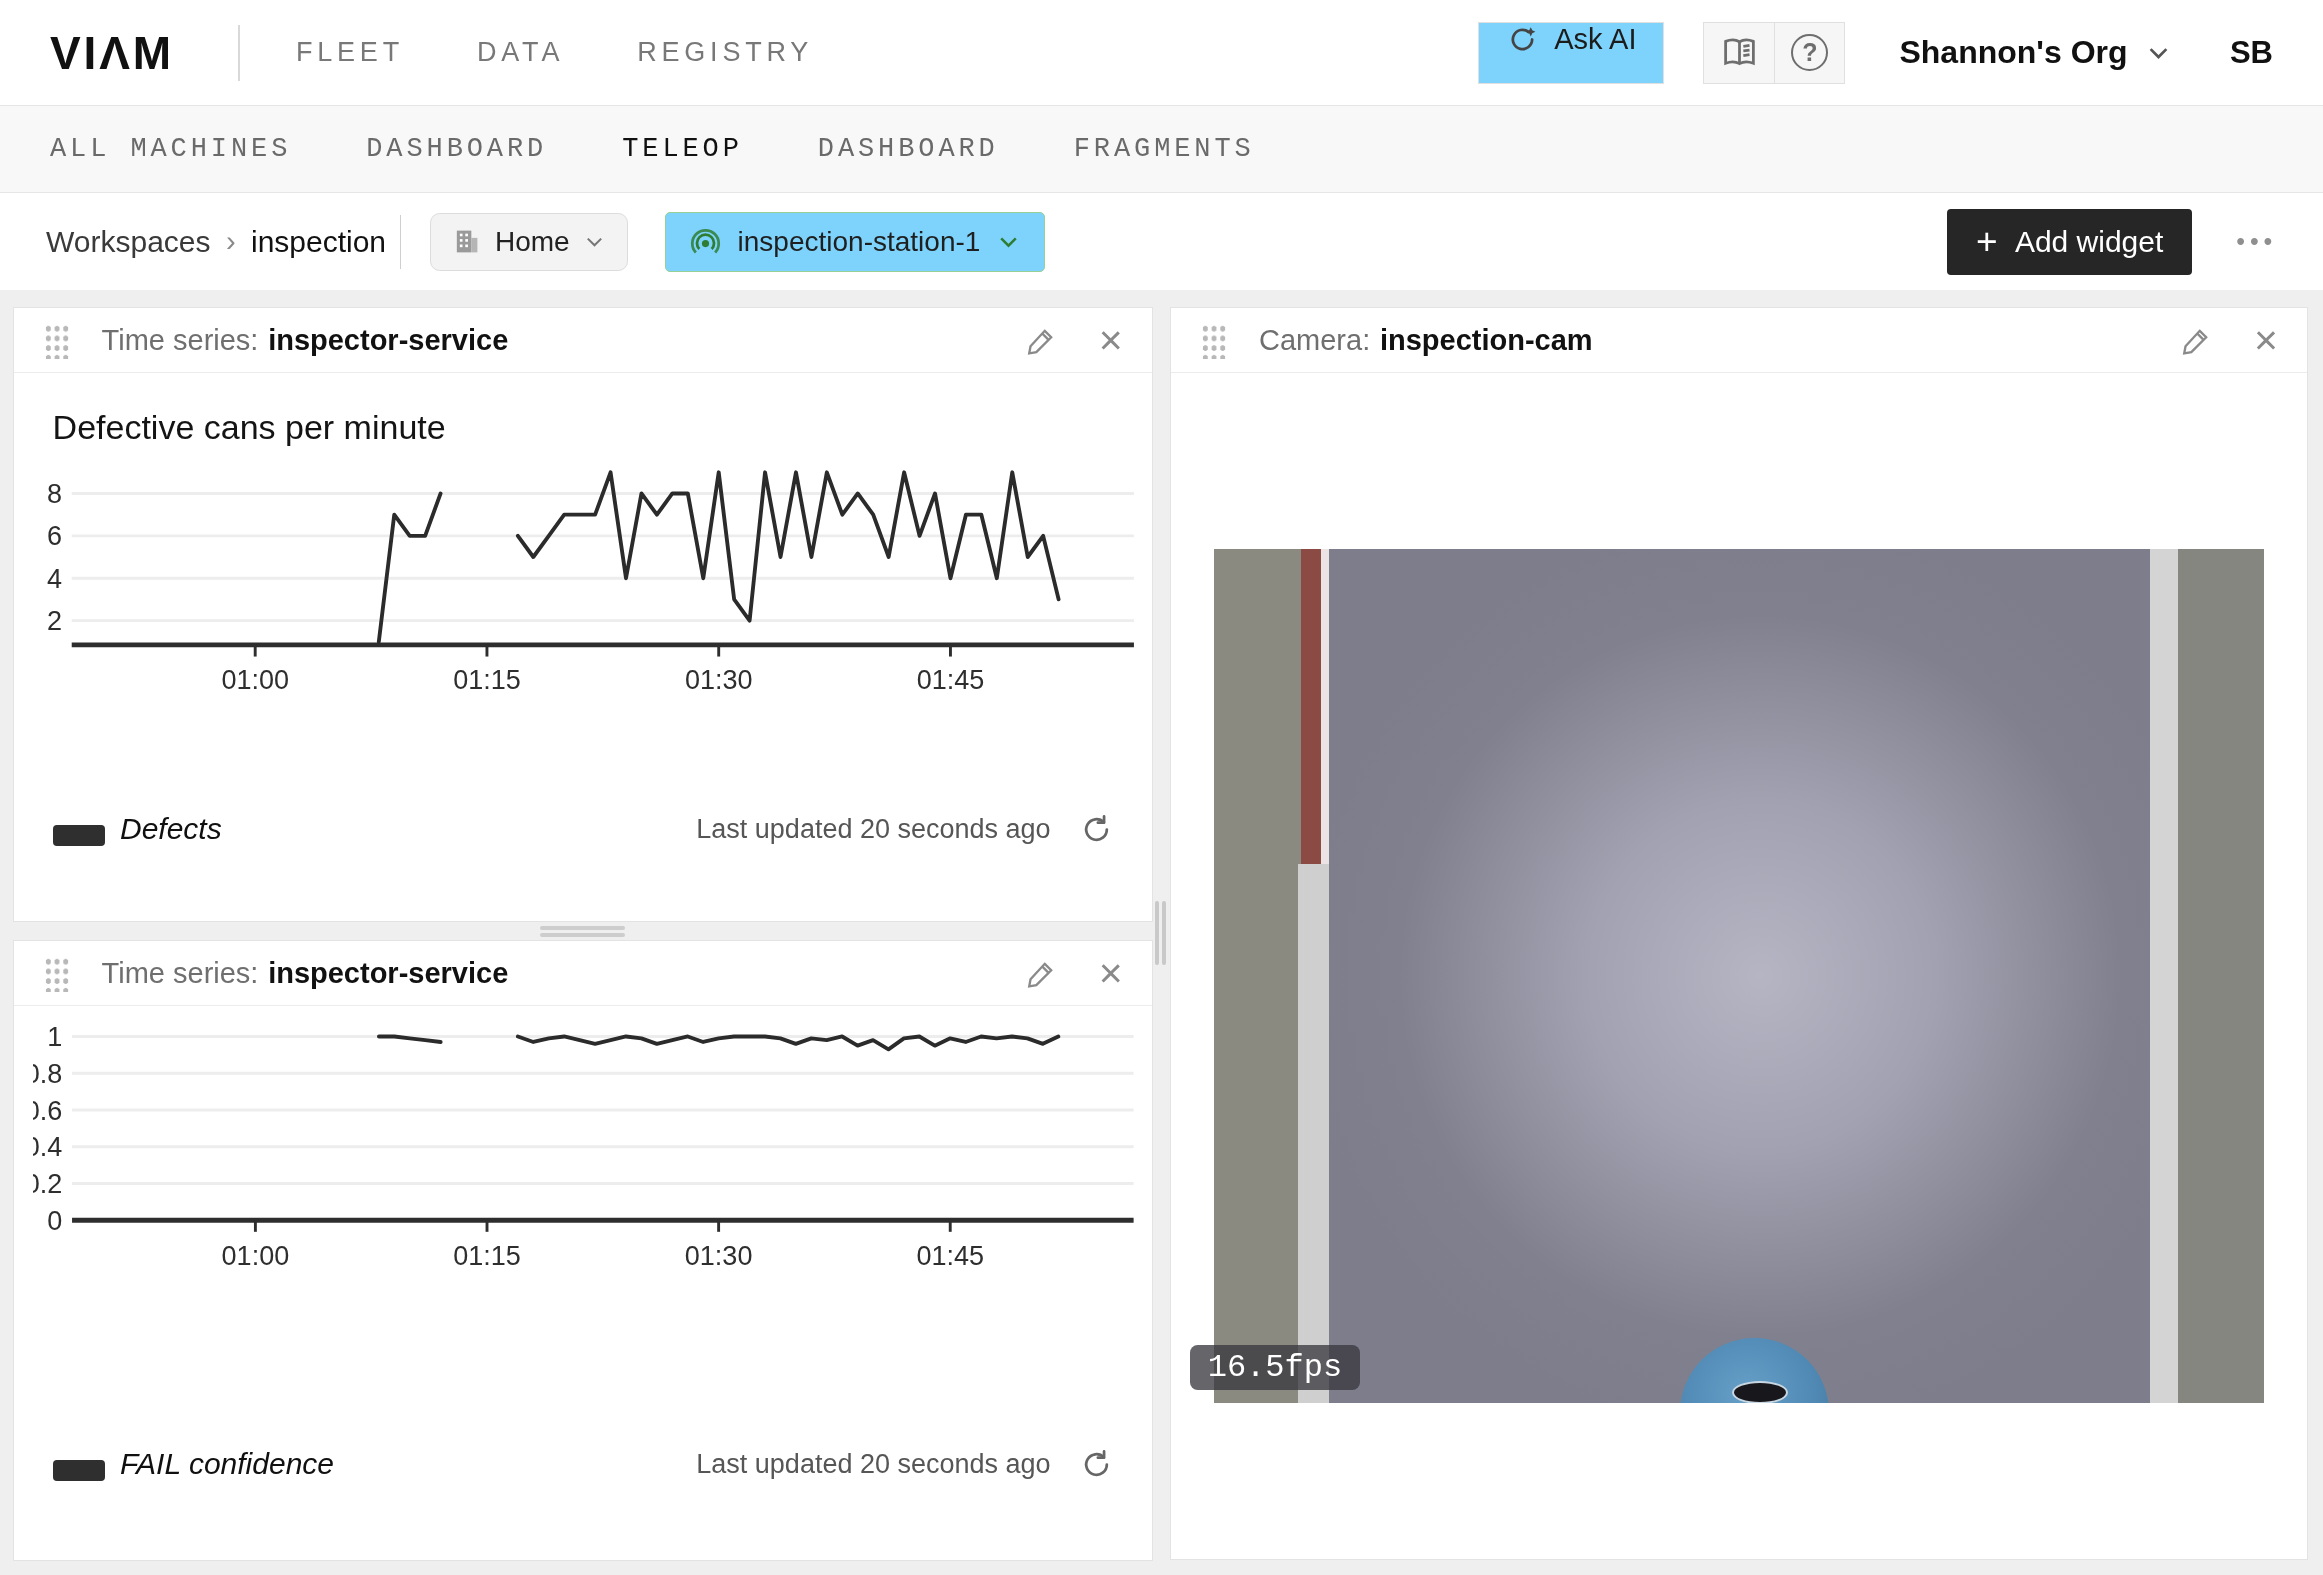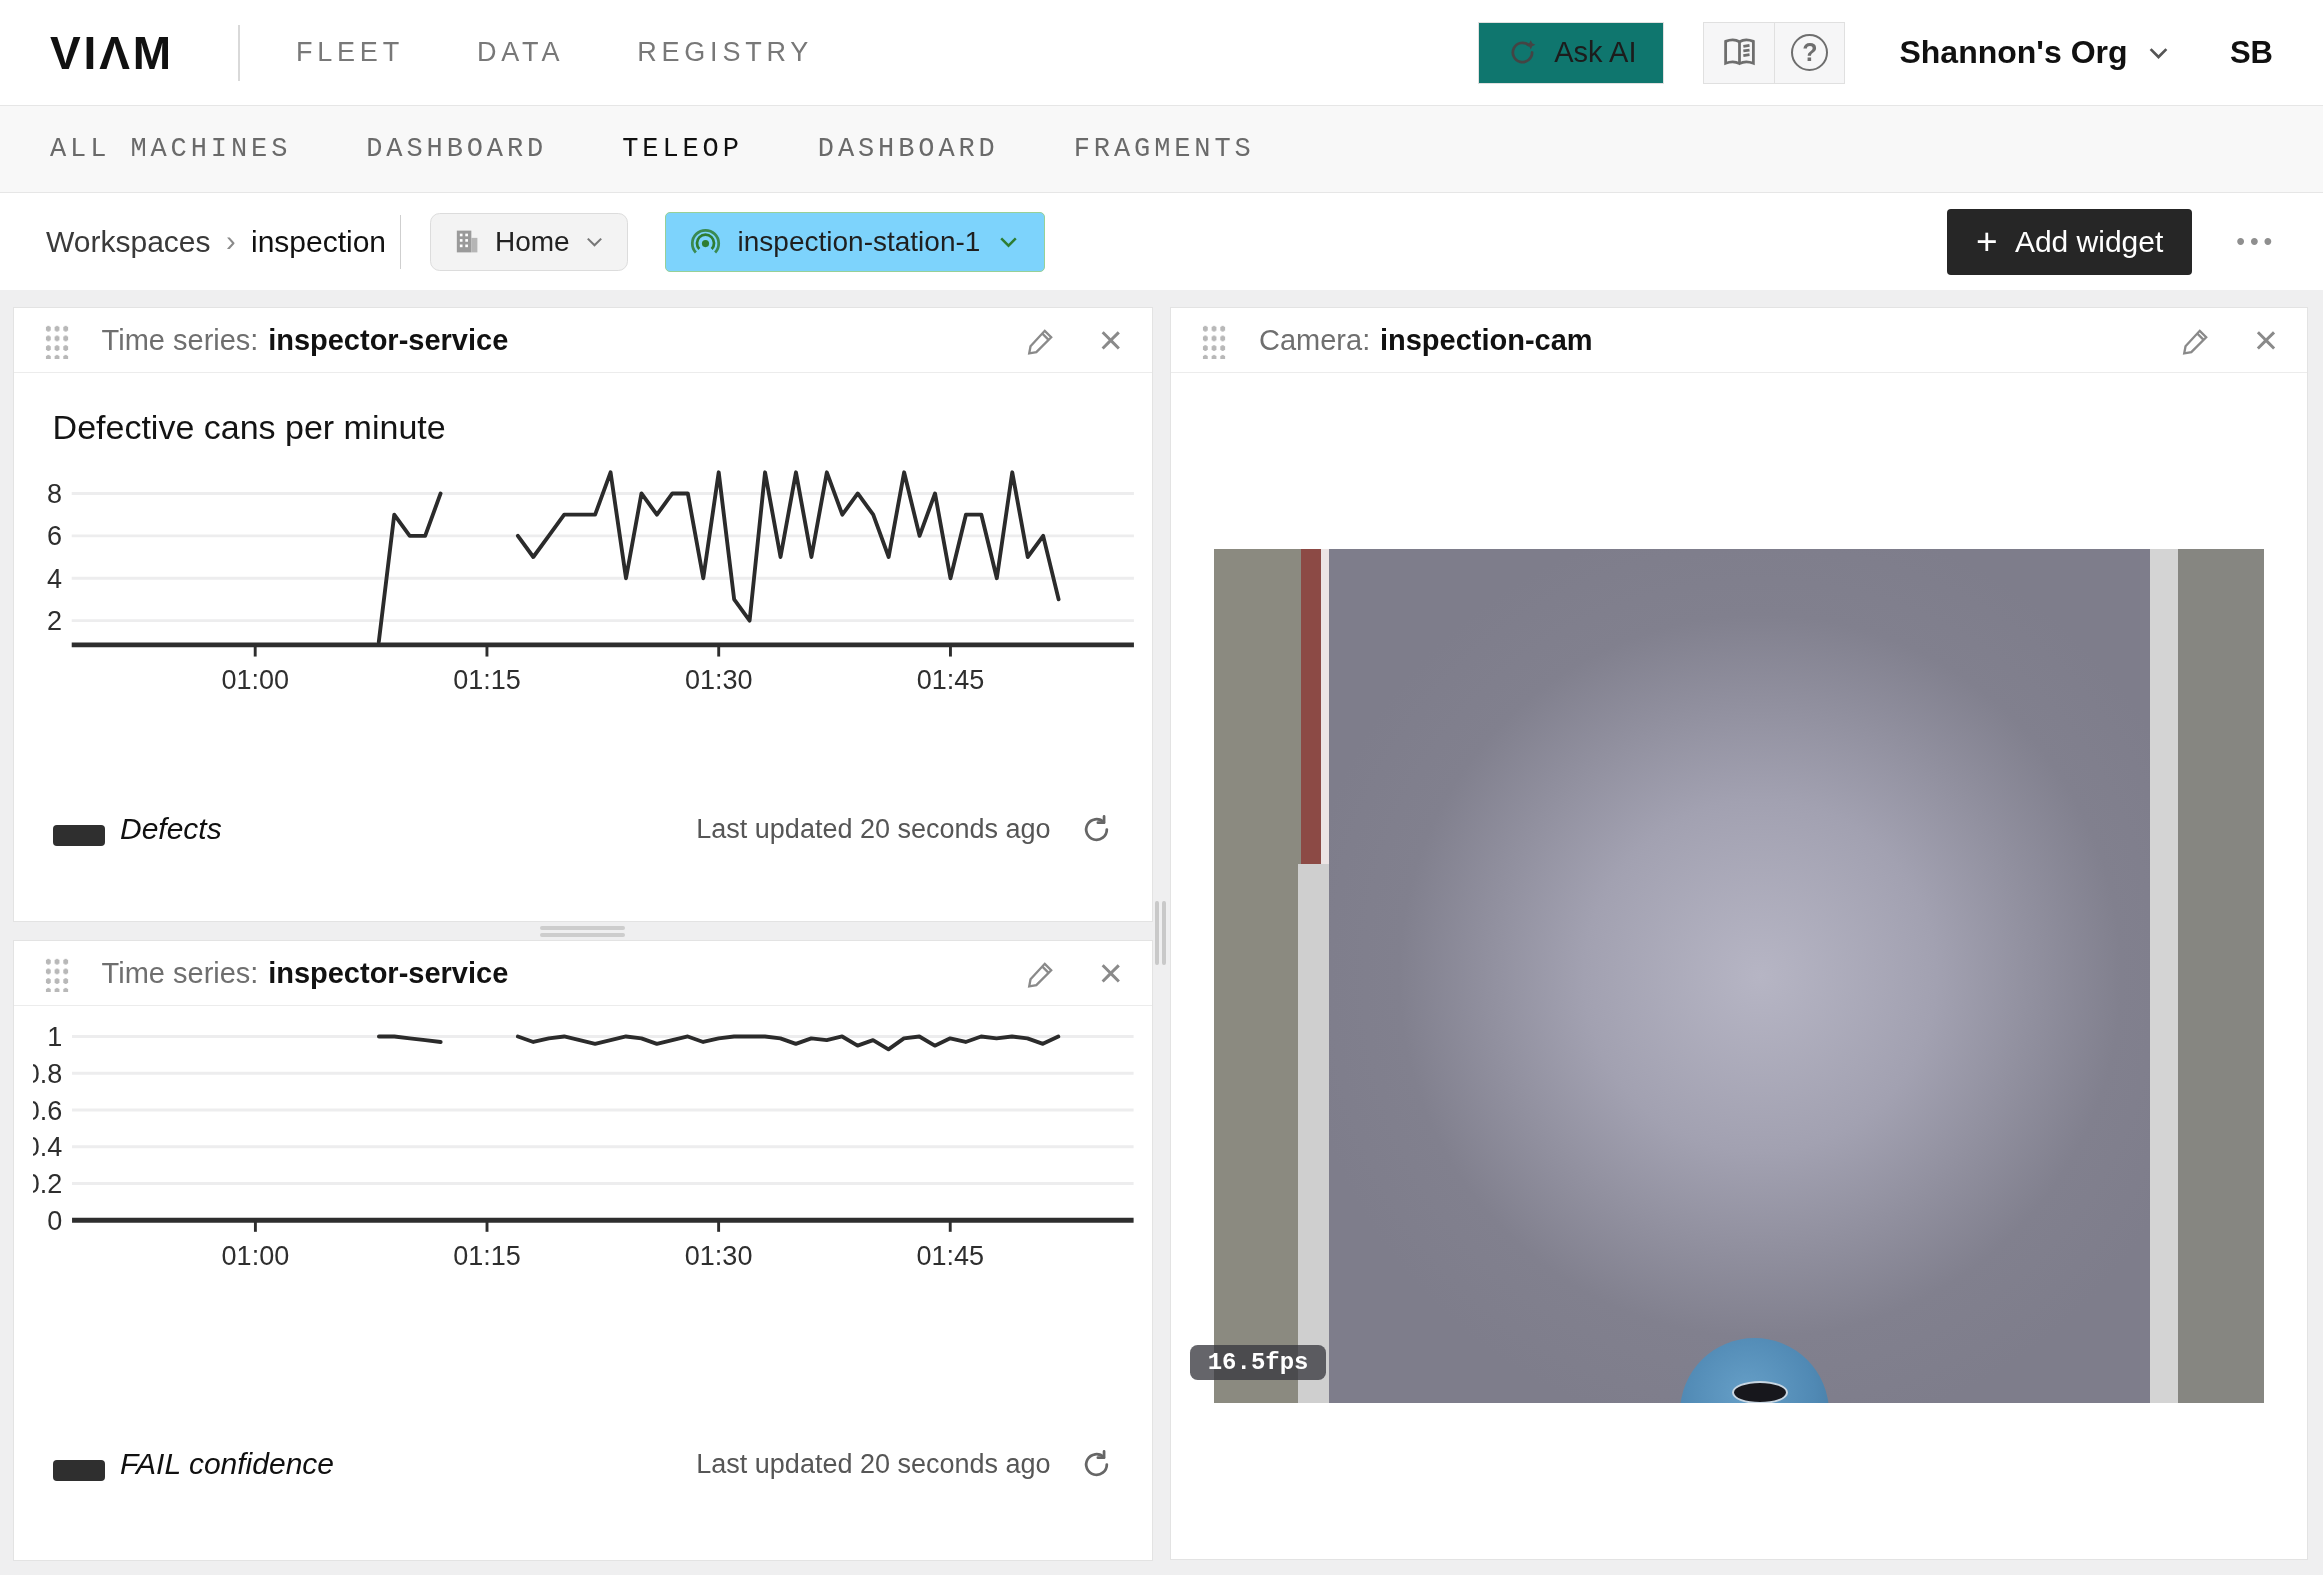--- a/index.html
+++ b/index.html
@@ -9,22 +9,22 @@
 
   
   .header { position:absolute; left:0; top:0; width:2323px; height:106px; background:#fff;
             border-bottom:1.9px solid #e6e6e6; display:flex; align-items:center; padding:0 50px; }
   .logo { font-size:46px; font-weight:800; letter-spacing:2.9px; color:#111; }
   .hdr-divider { width:1.9px; height:56px; background:#d9d9d9; margin:0 56px 0 64px; }
   .topnav { display:flex; gap:73px; }
   .topnav .nav-item { font-family:Liberation Sans, sans-serif; font-size:27px; letter-spacing:4.8px;
             color:#787878; cursor:pointer; }
   .hdr-right { margin-left:auto; display:flex; align-items:center; }
-  .btn-askai { display:flex; align-items:center; gap:15.4px; height:62px; padding:0 27px;
-            background:#0f766e; border:1.9px solid #e0e0e0; font-size:29px; color:#1c1c1c; cursor:pointer; }
+  .btn-askai { display:flex; align-items:flex-start; gap:15.4px; height:62px; padding:0 27px;
+            background:#7dd3fc; border:1.9px solid #e0e0e0; font-size:29px; color:#1c1c1c; cursor:pointer; }
   .docs-group { display:flex; height:62px; border:1.9px solid #e0e0e0; background:#f6f6f7; margin-left:39px; }
   .docs-cell { width:70px; display:flex; align-items:center; justify-content:center; cursor:pointer; }
   .docs-cell + .docs-cell { border-left:1.9px solid #e0e0e0; }
   .q-circle { width:37px; height:37px; border:2.9px solid #6e6e6e; border-radius:50%;
             display:flex; align-items:center; justify-content:center; font-size:25px; font-weight:700; color:#6e6e6e; }
   .org { display:flex; align-items:center; gap:17.4px; margin-left:54px; cursor:pointer; }
   .org-name { font-size:32px; font-weight:700; color:#111; }
   .avatar { margin-left:58px; font-size:31px; font-weight:700; color:#111; cursor:pointer; }
 
   
@@ -89,21 +89,21 @@
   .strip-red   { left:87px; width:20px; height:315px; background:#8c4a45; }
   .strip-pink  { left:107px; width:7.7px; height:315px; background:#ece4e4; }
   .strip-under-red { left:84px; width:31px; top:315px; background:#cfcfcf; }
   .strip-right-light { left:936px; width:28px; background:#d4d4d4; }
   .strip-right-olive { left:964px; width:87px; background:#868681; }
   .can { position:absolute; left:466px; top:789px; width:149px; height:149px; border-radius:50%;
      background:radial-gradient(circle at 45% 38%, #669fc7 0%, #5089b4 55%, #3f6f94 100%); }
   .can-opening { position:absolute; left:518px; top:832px; width:56px; height:23px; border-radius:50%;
      background:#17171c; border:2.9px solid #c8d6e2; }
   .fps-badge { position:absolute; left:19.3px; top:1037px; padding:3.9px 17.4px; border-radius:7.7px;
-     background:rgba(58,58,64,0.78); color:#fff; font-family:"Liberation Mono", monospace; font-size:24px;font-weight:bold; }
+     background:rgba(58,58,64,0.78); color:#fff; font-family:"Liberation Mono", monospace; font-size:32px; }
 
   
   .row-handle-line { position:absolute; width:85px; height:3.9px; background:#cdcdcd; border-radius:1.9px; }
   .col-handle-line { position:absolute; width:3.9px; height:64px; background:#c9c9c9; border-radius:1.9px; }
 
   svg text { font-family:"Liberation Sans", sans-serif; }
 </style>
 </head>
 <body>
 

